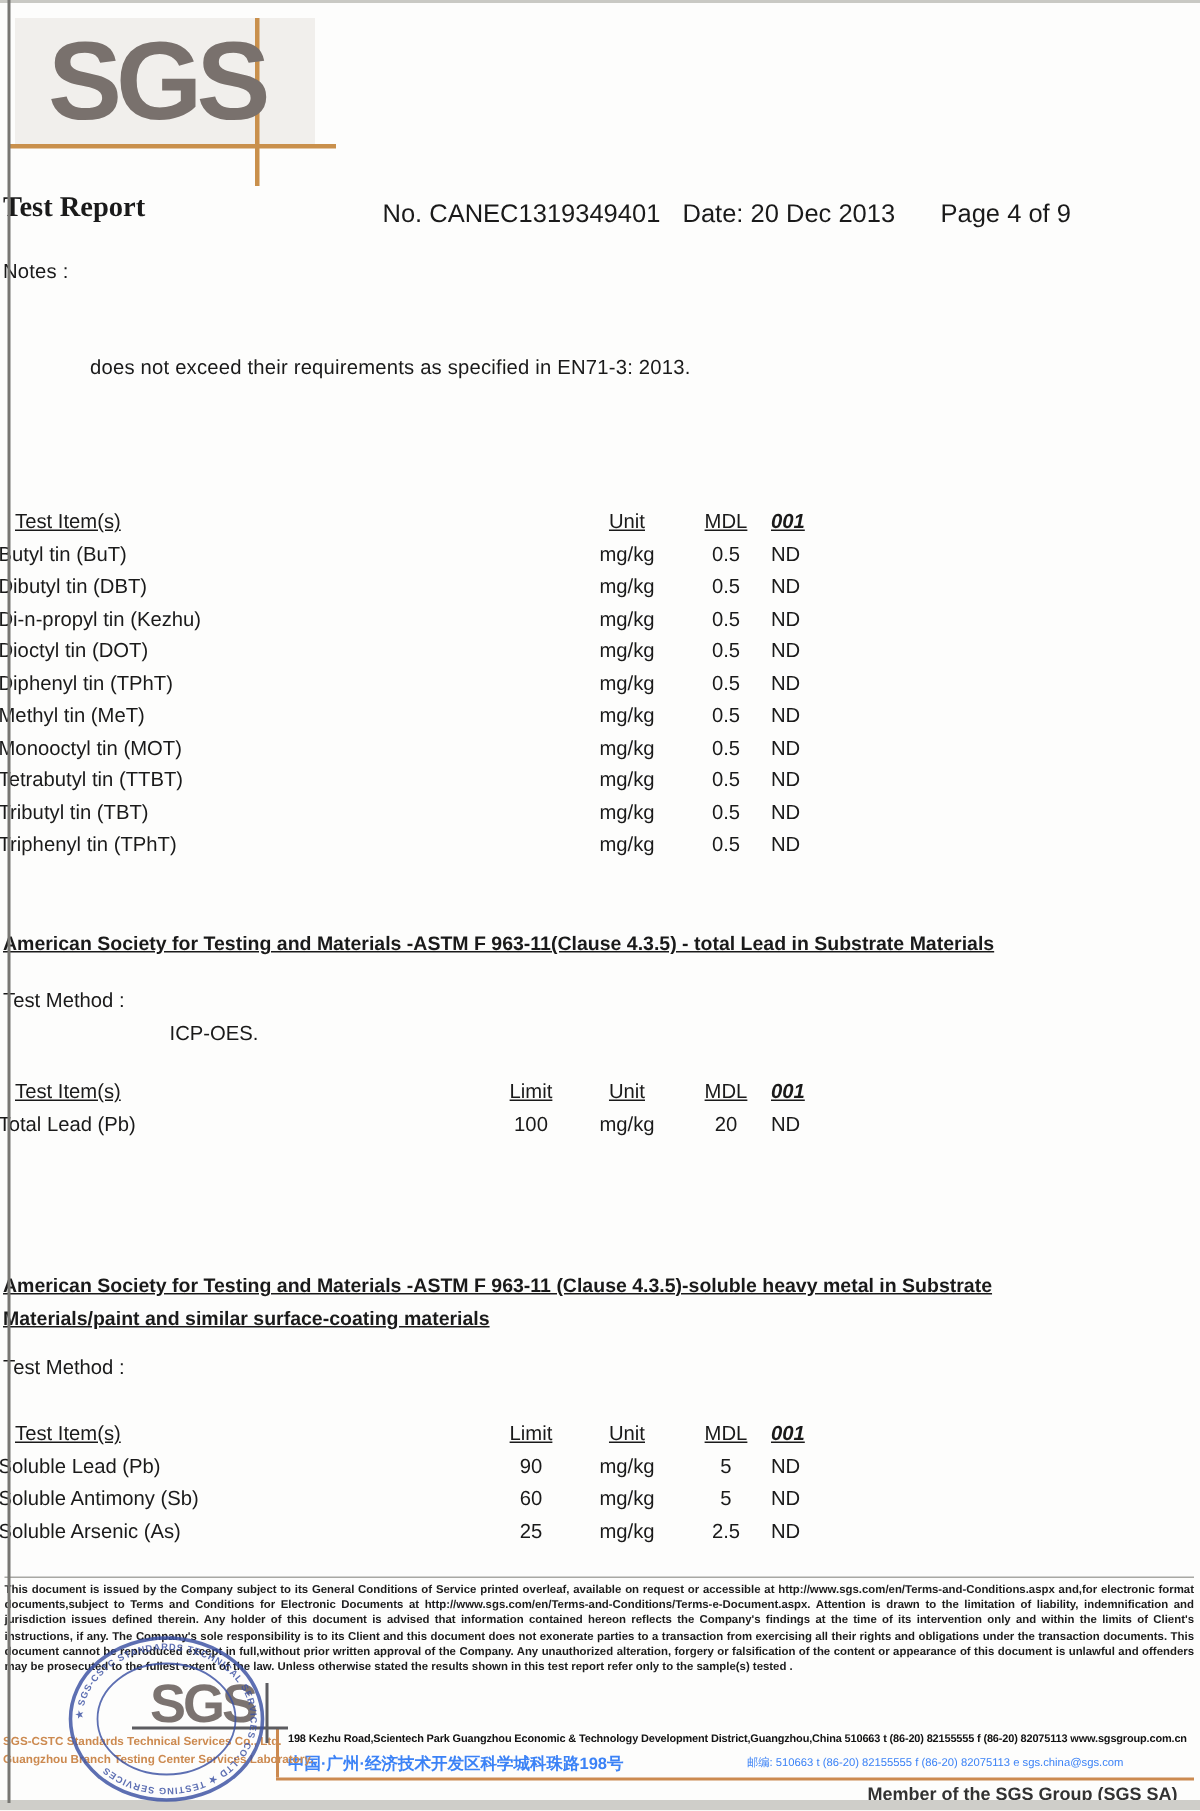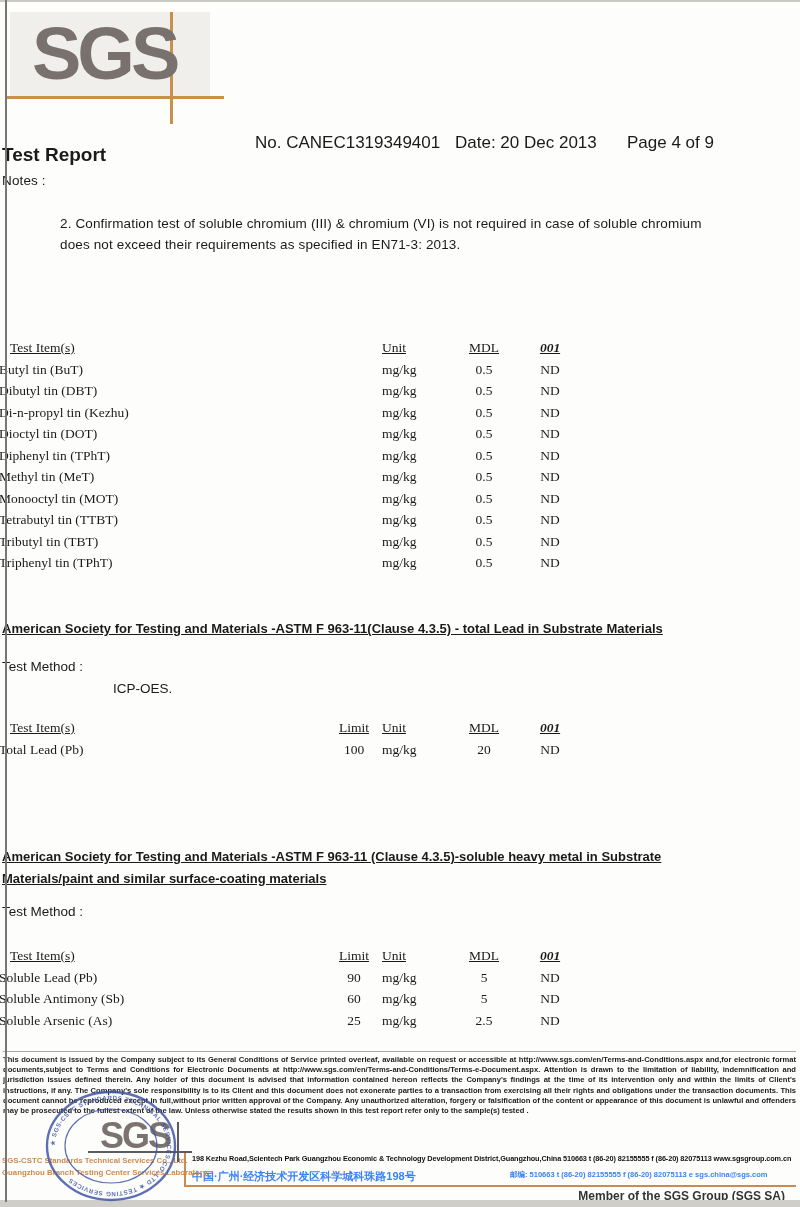--- a/index.html
+++ b/index.html
@@ -13,44 +13,44 @@
   #top-edge{left:0;top:0;width:800px;height:2px;background:#c9c9c4;}
   #left-rule{left:5px;top:0;width:2px;height:1202px;background:#777672;z-index:5;}
   #bottom-band{left:0;top:1200px;width:800px;height:7px;background:#cfcec9;}
   
   #logo-box{left:10px;top:8px;width:205px;height:110px;}
   #logo-bg{left:0;top:4px;width:200px;height:84px;background:#f1efec;}
   #logo-text{left:22px;top:6px;font-size:74px;font-weight:700;color:#79716d;letter-spacing:-4px;line-height:80px;}
   .logo-hline{left:-4px;top:88px;width:218px;height:3px;background:#c9904c;}
   .logo-vline{left:160px;top:4px;width:3px;height:112px;background:#c9904c;}
   
-  #title{left:2px;top:144px;font-size:19px;font-weight:700;letter-spacing:0;}
+  #title{left:2px;top:128px;font-size:19px;font-weight:700;letter-spacing:0;font-family:Liberation Serif, serif;}
   .hmeta{font-size:17px;top:133px;}
   #report-no{left:255px;}
   #hdate{left:455px;}
   #hpage{left:627px;}
   
   .body13{font-size:13.5px;letter-spacing:.01em;white-space:nowrap;}
   #notes-label{left:2px;top:173px;}
   #note1{left:60px;top:195px;}
   #note2{left:60px;top:216px;}
   #note3{left:60px;top:237px;text-align:right;}
   
-  .ttable{left:0;width:800px;font-family:Liberation Serif, serif;}
+  .ttable{left:0;width:800px;}
   #table0{top:338px;}
   #table1{top:718px;}
   #table2{top:946px;}
   .trow{position:relative;height:21.5px;}
   .trow span{position:absolute;top:2px;font-size:13.5px;white-space:nowrap;}
   .ci{left:-1px;}
   .trow .hci{left:10px;}
   .cl{left:318px;width:72px;text-align:center;}
-  .cu{left:382px;width:72px;text-align:left;}
+  .cu{left:382px;width:72px;text-align:center;}
   .cm{left:448px;width:72px;text-align:center;}
-  .cv{left:514px;width:72px;text-align:center;}
+  .cv{left:514px;width:72px;text-align:left;}
   .hcell{text-decoration:underline;}
   .hitalic{font-style:italic;font-weight:700;}
   
   .sec-head{left:2px;font-size:13px;font-weight:700;white-space:nowrap;text-decoration:underline;}
   #sec1-head{top:621px;}
   #sec2-head1{top:849px;}
   #sec2-head2{top:871px;}
   .tm-label{left:2px;font-size:13.5px;}
   .tm-text{left:113px;font-size:13.5px;white-space:nowrap;}
   #tm1-label{top:659px;}
@@ -67,21 +67,21 @@
   #mini-logo{left:100px;top:1115px;font-size:36px;font-weight:700;color:#7b7370;letter-spacing:-2px;z-index:2;}
   #mini-logo-h{left:88px;top:1151px;width:104px;height:2px;background:#5c5c60;z-index:2;}
   #mini-logo-v{left:177px;top:1122px;width:2px;height:40px;background:#5c5c60;z-index:2;}
   .company-line{left:2px;color:#cc8a50;font-size:7.8px;font-weight:700;white-space:nowrap;z-index:1;}
   #company1{top:1156px;}
   #company2{top:1168px;}
   #addr-divider{left:184px;top:1152px;width:2px;height:33px;background:#cc8a50;}
   #addr1{left:192px;top:1154px;font-size:7.3px;font-weight:700;letter-spacing:-.1px;white-space:nowrap;color:#111;}
   #addr2{left:192px;top:1166px;white-space:nowrap;color:#3b82f6;}
   #addr2-cn{font-size:11px;font-weight:700;}
-  #addr2-rest{position:absolute;left:318px;top:4px;font-size:7.5px;font-weight:700;white-space:nowrap;}
+  #addr2-rest{position:absolute;left:306px;top:4px;font-size:7.5px;font-weight:400;white-space:nowrap;}
   #footer-hr{left:184px;top:1185px;width:612px;height:2px;background:#cc8a50;}
   #member{left:500px;top:1189px;width:285px;text-align:right;font-size:12px;font-weight:700;color:#333;}
 </style>
 </head>
 <body>
 
 <div id="page">
 
   <div class="abs" id="top-edge"></div>
 
@@ -91,21 +91,20 @@
     <div class="abs logo-vline"></div>
     <div class="abs" id="logo-text">SGS</div>
   </div>
 
   <div class="abs" id="title">Test Report</div>
   <div class="abs hmeta" id="report-no">No. CANEC1319349401</div>
   <div class="abs hmeta" id="hdate">Date: 20 Dec 2013</div>
   <div class="abs hmeta" id="hpage">Page 4 of 9</div>
 
   <div class="abs body13" id="notes-label">Notes :</div>
-  <div class="abs body13" id="note2">2. Confirmation  test of soluble chromium (III) &amp; chromium (VI) is not required in case of soluble chromium</div>
   <div class="abs body13" id="note3">does not exceed their requirements as specified in EN71-3: 2013.</div>
 
   <div class="abs ttable" id="table0">
       <div class="trow">
         <span class="ci hci hcell">Test Item(s)</span>
         <span class="cu hcell">Unit</span>
         <span class="cm hcell">MDL</span>
         <span class="cv hcell hitalic">001</span>
       </div>
       <div class="trow">

